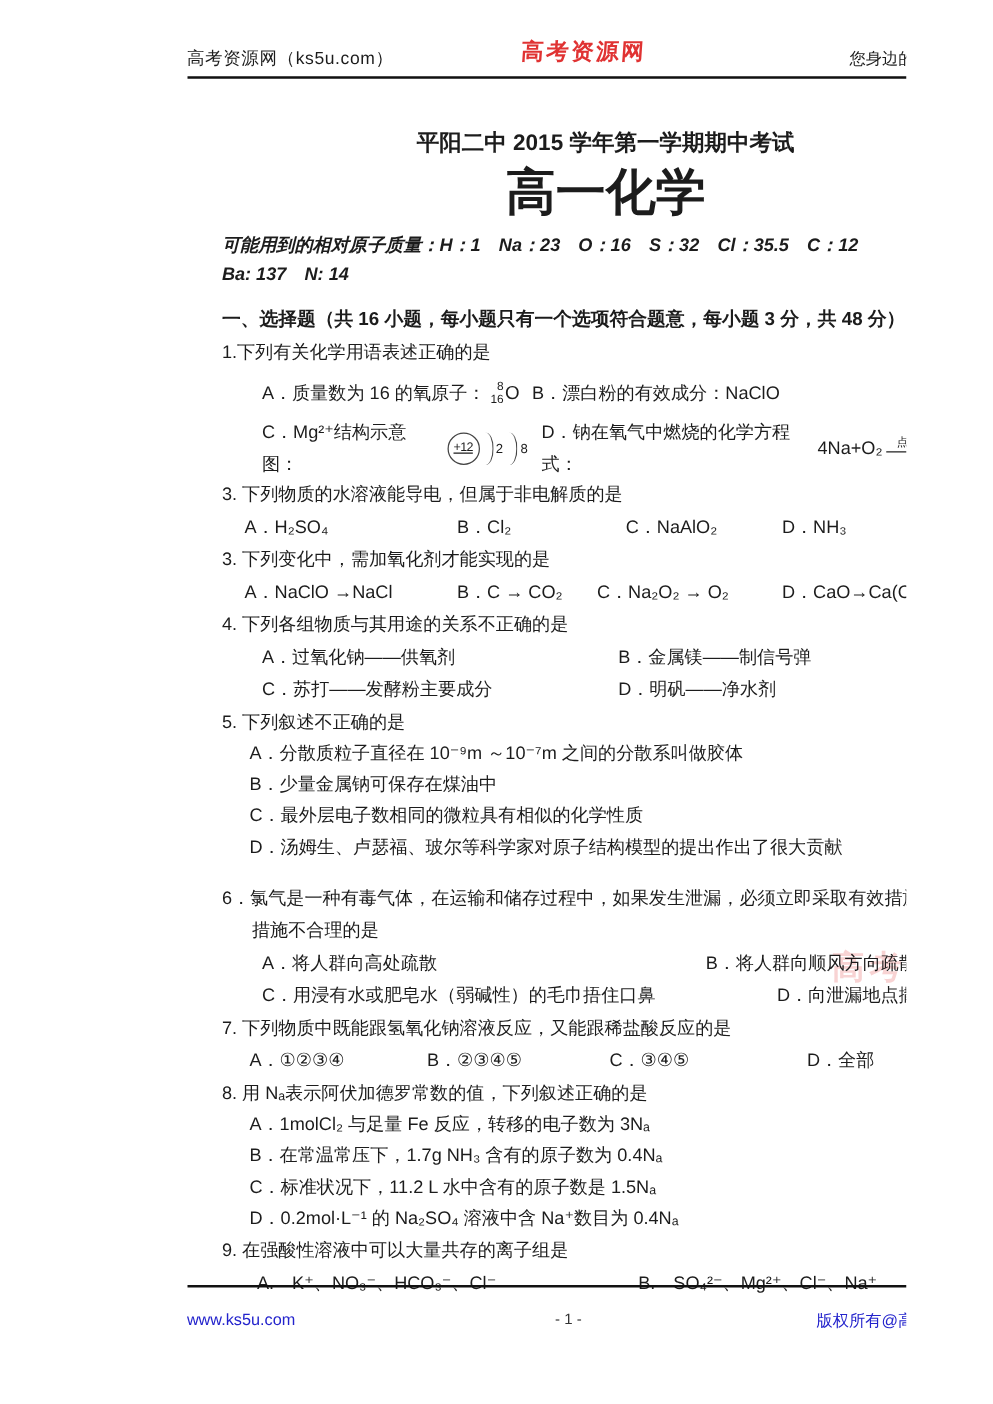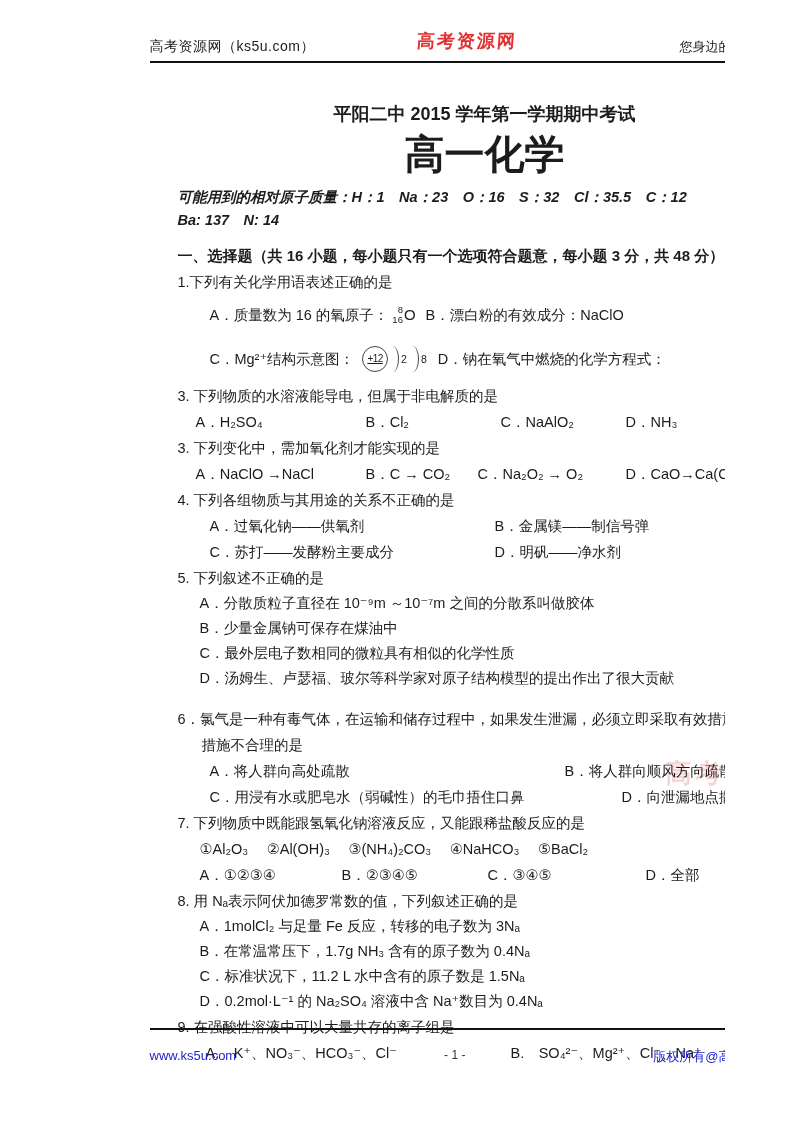--- a/index.html
+++ b/index.html
@@ -119,20 +119,28 @@
       <div class="q1-row q1-row2">
         <span class="opt">C．Mg²⁺结构示意图：</span>
         <span class="atom">
           <span class="atom-nucleus">+12</span>
           <span class="shell-arc"></span>
           <span class="shell-num">2</span>
           <span class="shell-arc"></span>
           <span class="shell-num">8</span>
         </span>
         <span class="opt">D．钠在氧气中燃烧的化学方程式：</span>
+        <span class="eq">
+          <span>4Na+O₂</span>
+          <span class="eq-cond">
+            <span class="eq-cond-text">点燃</span>
+            <span class="eq-cond-line"></span>
+          </span>
+          <span>2Na₂O</span>
+        </span>
       </div>
     </div>
 
     <div class="q">
       <div class="stem">3. 下列物质的水溶液能导电，但属于非电解质的是</div>
       <div class="optrow q2-row">
         <span class="opt">A．H₂SO₄</span>
         <span class="opt">B．Cl₂</span>
         <span class="opt">C．NaAlO₂</span>
         <span class="opt">D．NH₃</span>
@@ -176,21 +184,20 @@
         <span class="opt">B．将人群向顺风方向疏散</span>
       </div>
       <div class="optrow q6-row q6-row2">
         <span class="opt">C．用浸有水或肥皂水（弱碱性）的毛巾捂住口鼻</span>
         <span class="opt">D．向泄漏地点撒一些石灰</span>
       </div>
     </div>
 
     <div class="q">
       <div class="stem">7. 下列物质中既能跟氢氧化钠溶液反应，又能跟稀盐酸反应的是</div>
-      <div class="q7-items">①Al₂O₃　 ②Al(OH)₃　 ③(NH₄)₂CO₃　 ④NaHCO₃　 ⑤BaCl₂</div>
       <div class="optrow q7-row">
         <span class="opt">A．①②③④</span>
         <span class="opt">B．②③④⑤</span>
         <span class="opt">C．③④⑤</span>
         <span class="opt">D．全部</span>
       </div>
     </div>
 
     <div class="q">
       <div class="stem">8. 用 Nₐ表示阿伏加德罗常数的值，下列叙述正确的是</div>

